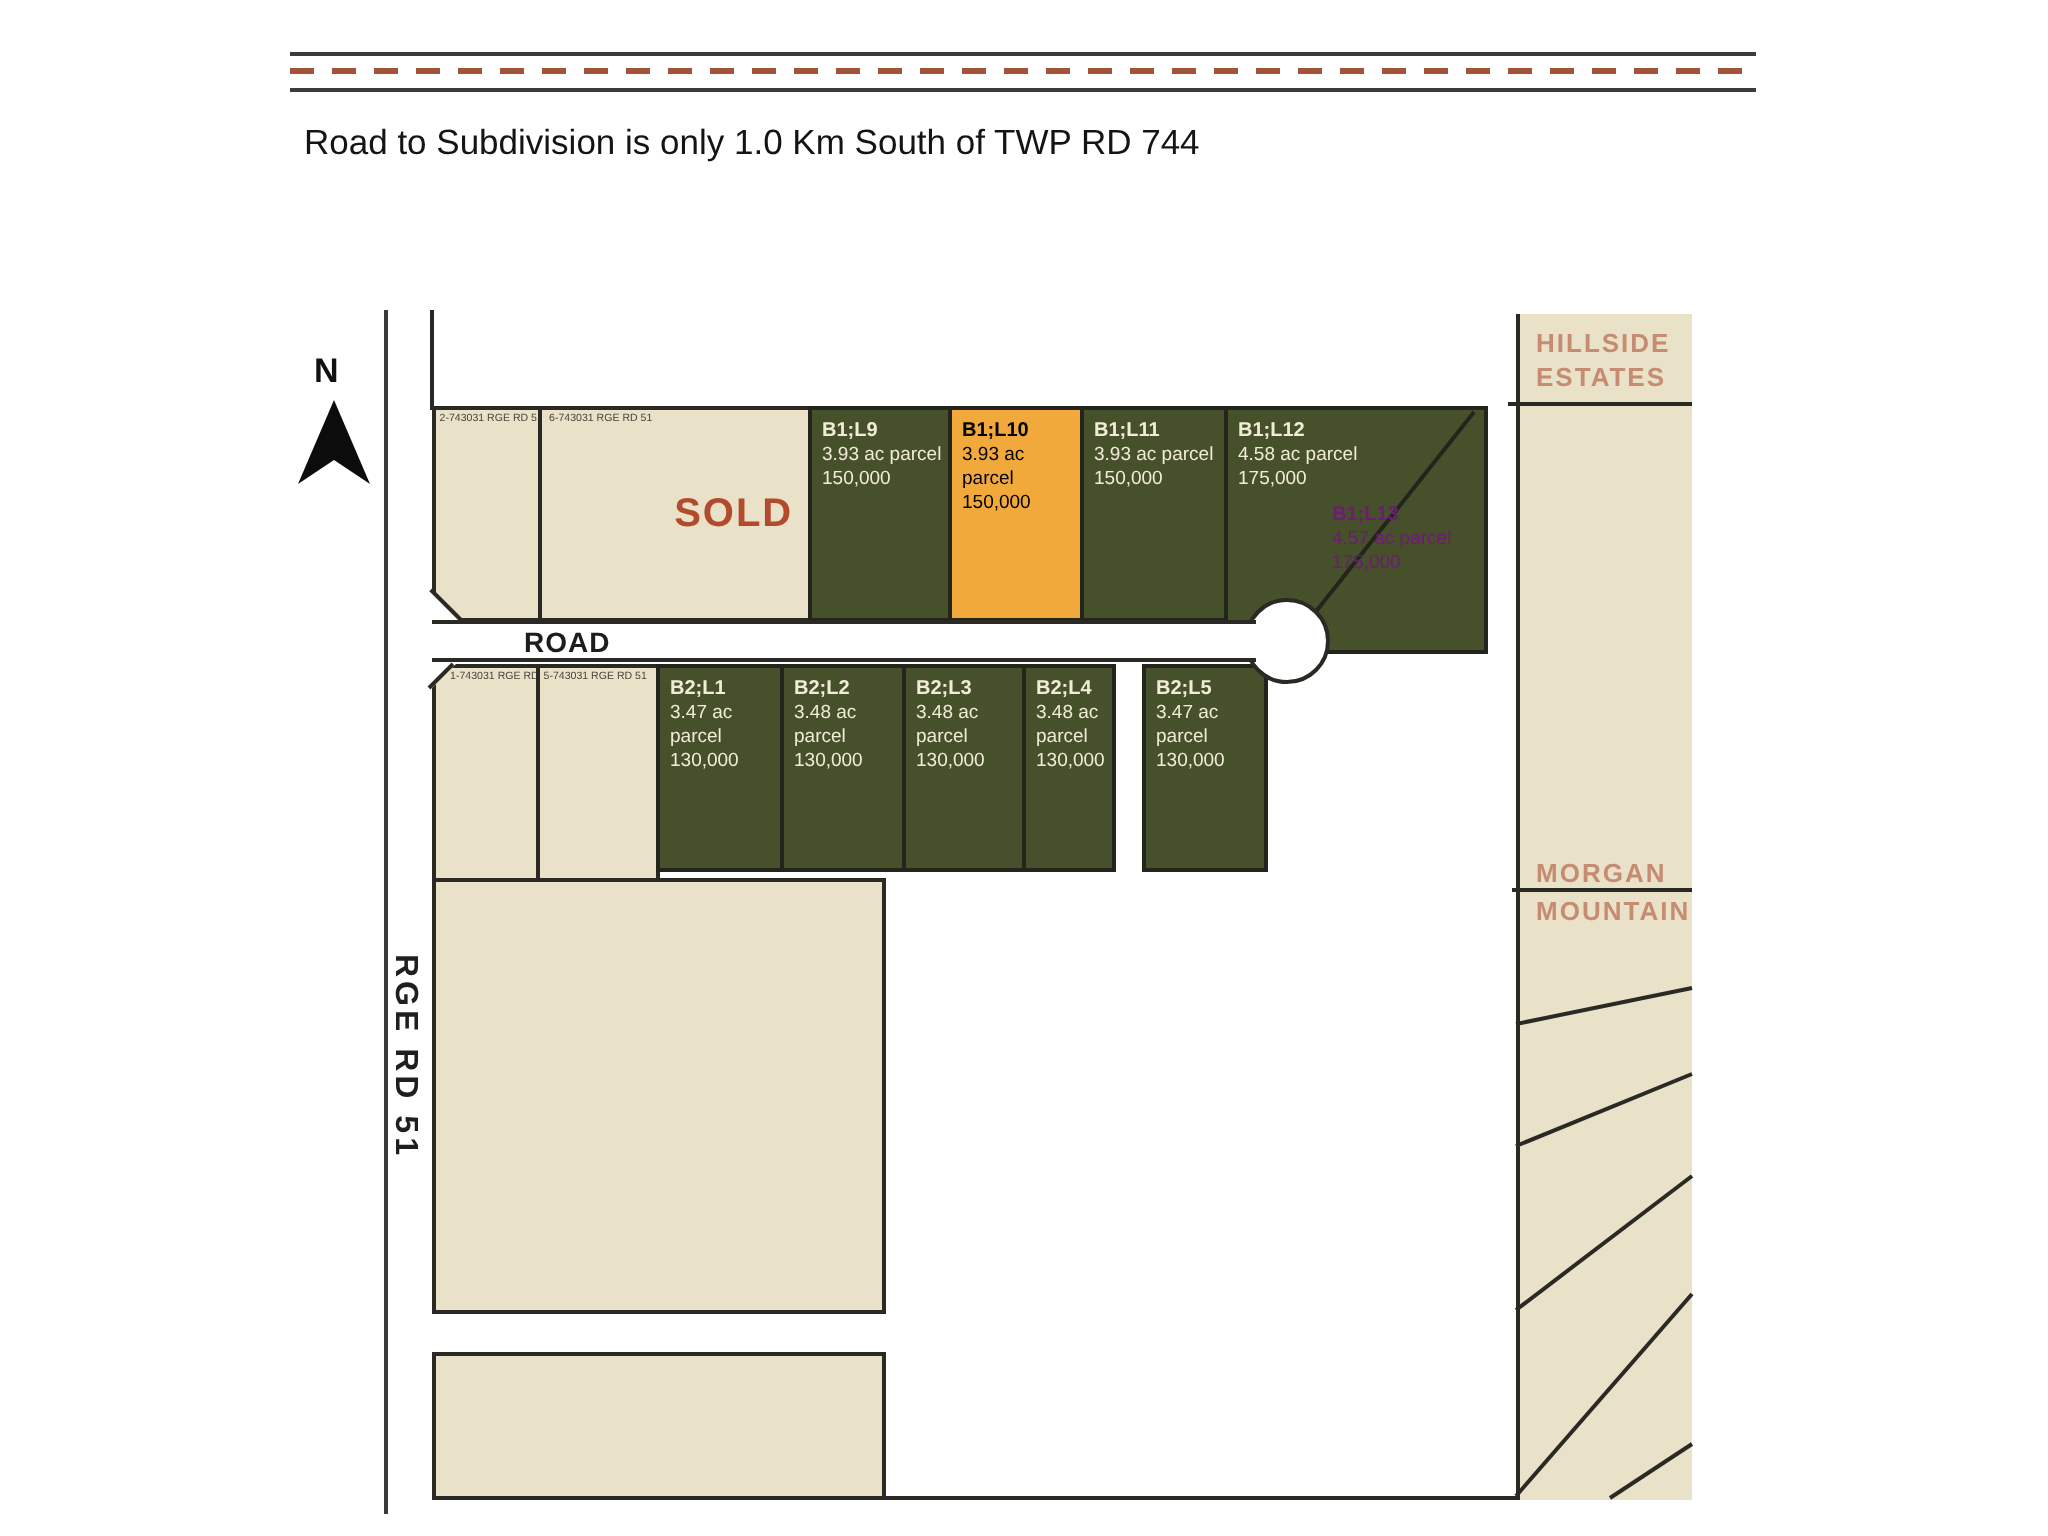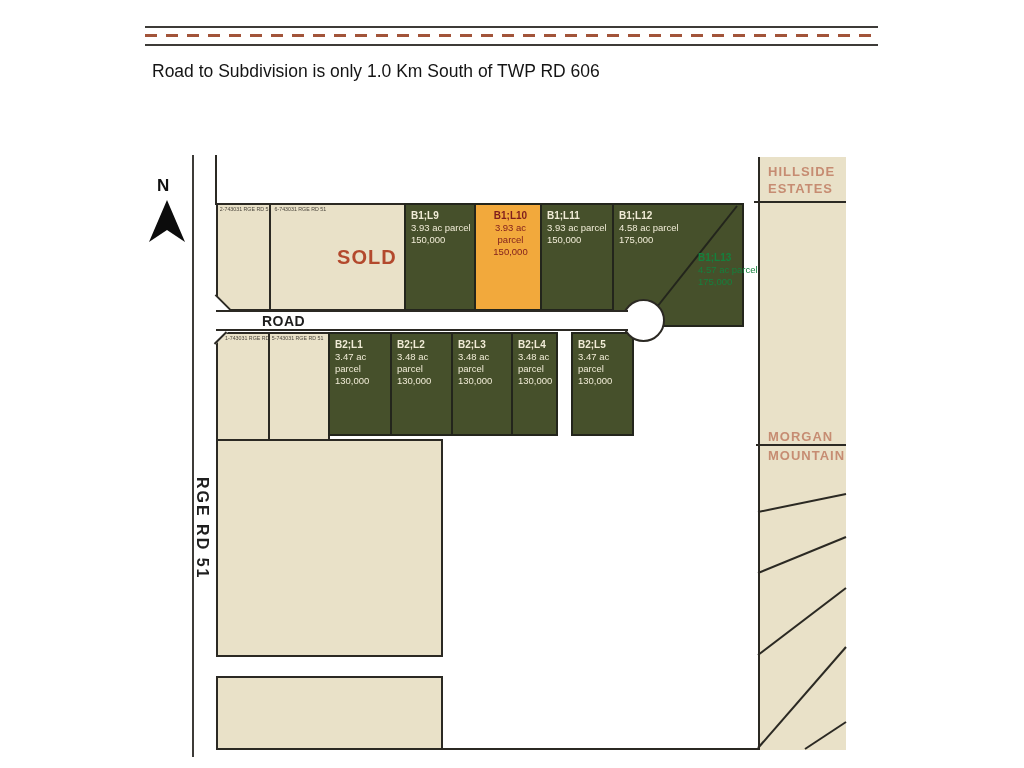--- a/index.html
+++ b/index.html
@@ -23,21 +23,21 @@
   .bline { position:absolute; background:#2b2923; }
   .parcel { position:absolute; background:#e9e1c8; border:2px solid #2b2923;
             display:flex; flex-direction:row; overflow:hidden; z-index:1; }
   .tiny-id { font-size:6px; color:#4a453c; white-space:nowrap;
              transform:scale(0.88); transform-origin:left top; padding:2px 0 0 2px; }
   .tiny-id.center { text-align:center; transform-origin:center top; padding-left:0; }
   .sold { flex:1; display:flex; align-items:center; justify-content:center;
           font-size:20px; font-weight:bold; color:#b3492d; letter-spacing:1px; }
   .lot { position:absolute; background:#46502b; border:2px solid #23251c;
          color:#f1ecd7; padding:4px 0 0 5px; z-index:1; overflow:hidden; }
-  .lot.orange { background:#f2a93c; color:#7f1d1d;text-align:center; }
+  .lot.orange { background:#f2a93c; color:#000000; }
   .lot-id { font-size:10px; font-weight:bold; line-height:13px; }
   .lot-line { font-size:9.5px; line-height:12px; }
   .bevel { position:absolute; height:2px; background:#2b2923; z-index:2; }
 
   .culdesac { position:absolute; left:622px; top:299px; width:43px; height:43px;
               background:#fff; border:2px solid #2b2923; border-radius:50%; z-index:6; }
   .road-fill { position:absolute; left:216px; top:312px; width:428px; height:18px;
                background:#fff; z-index:7; }
   .road-edge { position:absolute; height:2px; background:#2b2923; z-index:8; }
   .road-label { position:absolute; left:262px; top:313px; font-size:14px; font-weight:600;
@@ -56,21 +56,21 @@
 </style>
 </head>
 <body>
 
 <div id="stage">
 
   <div class="hline" style="left:145px; top:26px; width:733px;"></div>
   <div class="hdash" style="left:145px; top:34px; width:733px;"></div>
   <div class="hline" style="left:145px; top:44px; width:733px;"></div>
   <div class="note">
-    <div>Road to Subdivision is only 1.0 Km South of TWP RD 606</div>
+    <div>Road to Subdivision is only 1.0 Km South of TWP RD 744</div>
   </div>
 
   <div class="north-n">N</div>
   <svg style="left:147px; top:198px;" width="40" height="46" viewBox="0 0 40 46">
     <polygon points="20,2 38,44 20,32 2,44" fill="#0c0c0c"></polygon>
   </svg>
 
   <div class="vline" style="left:192px; top:155px; height:602px;"></div>
   <div class="rge-label">RGE RD 51</div>
   <div class="vline" style="left:215px; top:155px; height:50px; background:#2b2923;"></div>
@@ -106,21 +106,21 @@
   <div class="lot" style="left:612px; top:203px; width:132px; height:124px; padding:0;">
     <div style="padding:4px 0 0 5px;">
       <div class="lot-id">B1;L12</div>
       <div class="lot-line">4.58 ac parcel</div>
       <div class="lot-line">175,000</div>
     </div>
   </div>
   <svg style="left:612px; top:203px; z-index:2;" width="147" height="124" viewBox="0 0 147 124">
     <line x1="125" y1="3" x2="45" y2="104" stroke="#23251c" stroke-width="2"></line>
   </svg>
-  <div style="position:absolute; left:698px; top:251px; z-index:3; color:#15803d;">
+  <div style="position:absolute; left:666px; top:251px; z-index:3; color:#701a75;">
     <div class="lot-id">B1;L13</div>
     <div class="lot-line">4.57 ac parcel</div>
     <div class="lot-line">175,000</div>
   </div>
 
   <div class="culdesac"></div>
   <div class="road-fill"></div>
   <div class="road-edge" style="left:216px; top:310px; width:412px;"></div>
   <div class="road-edge" style="left:216px; top:329px; width:412px;"></div>
   <div class="road-label">ROAD</div>

